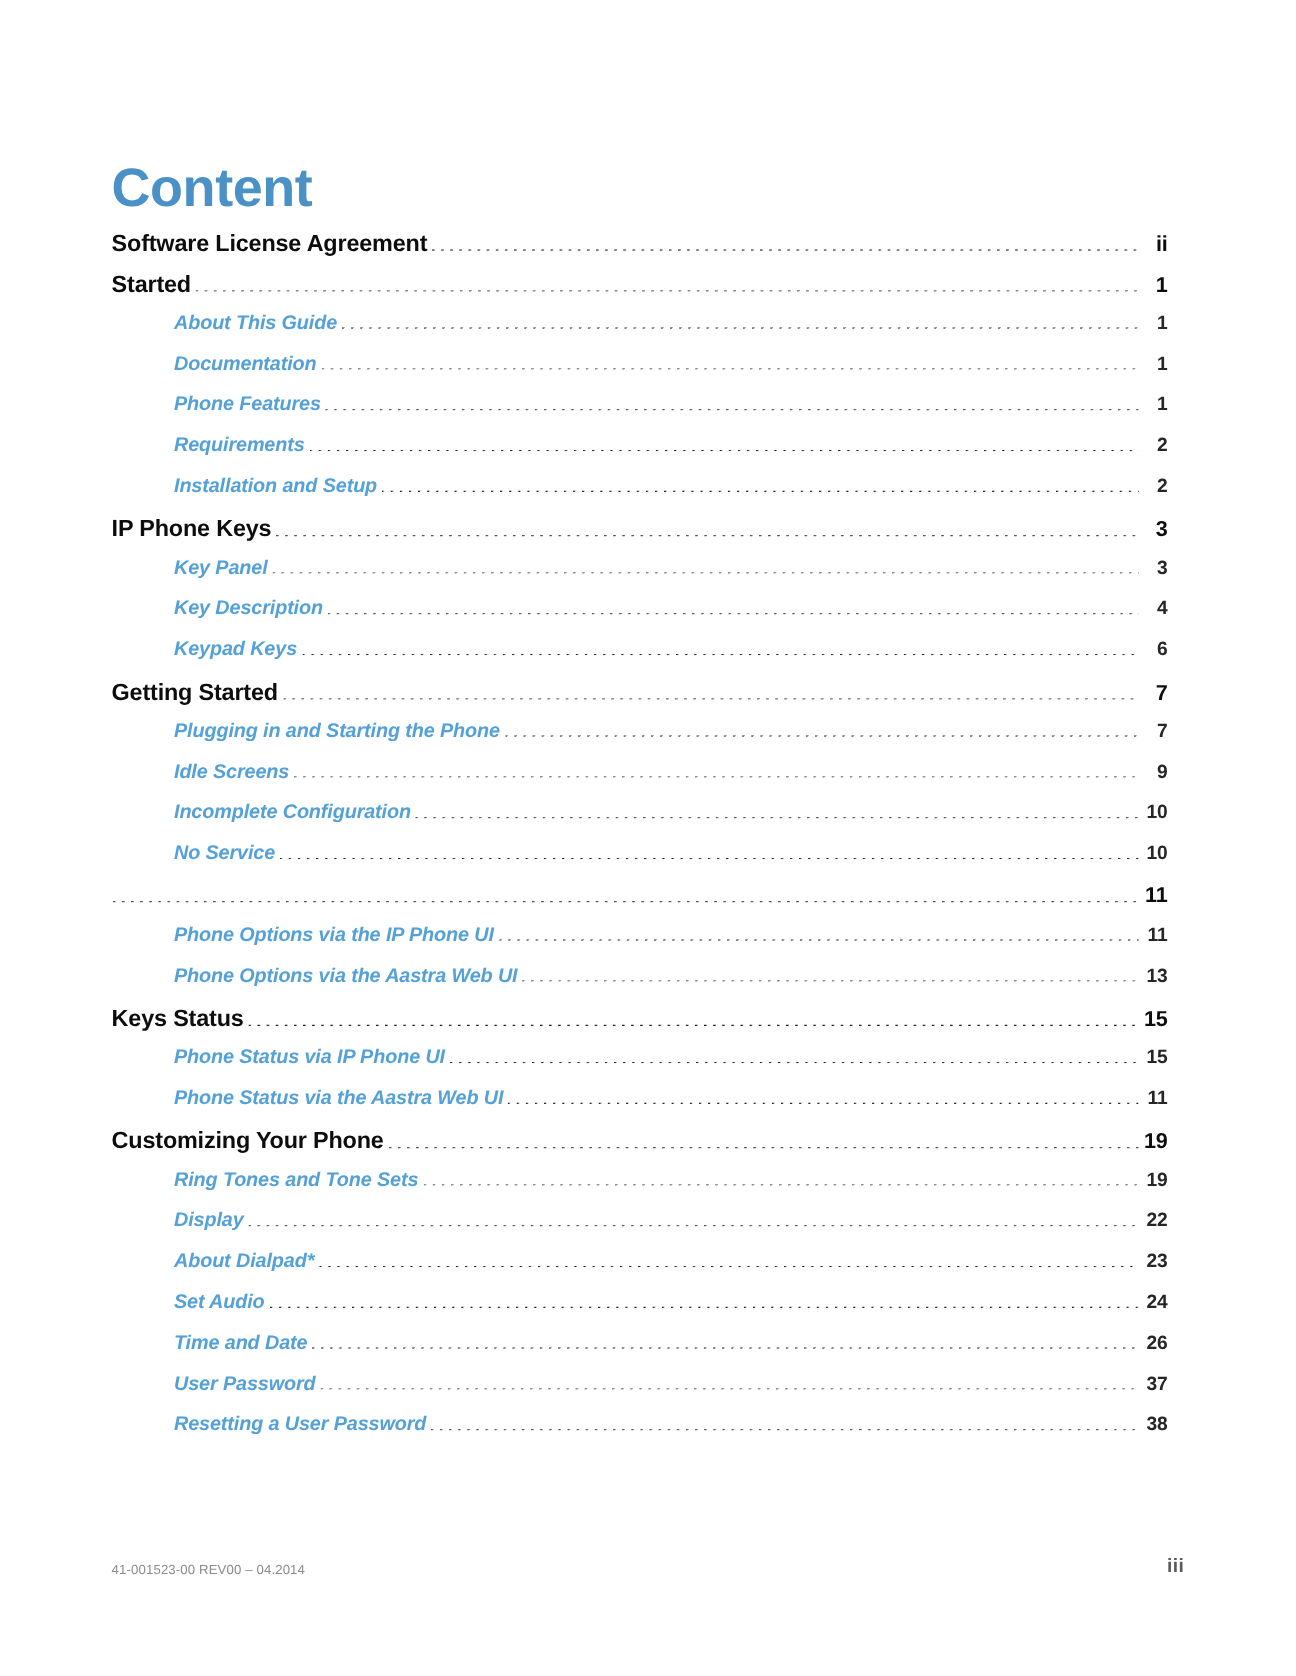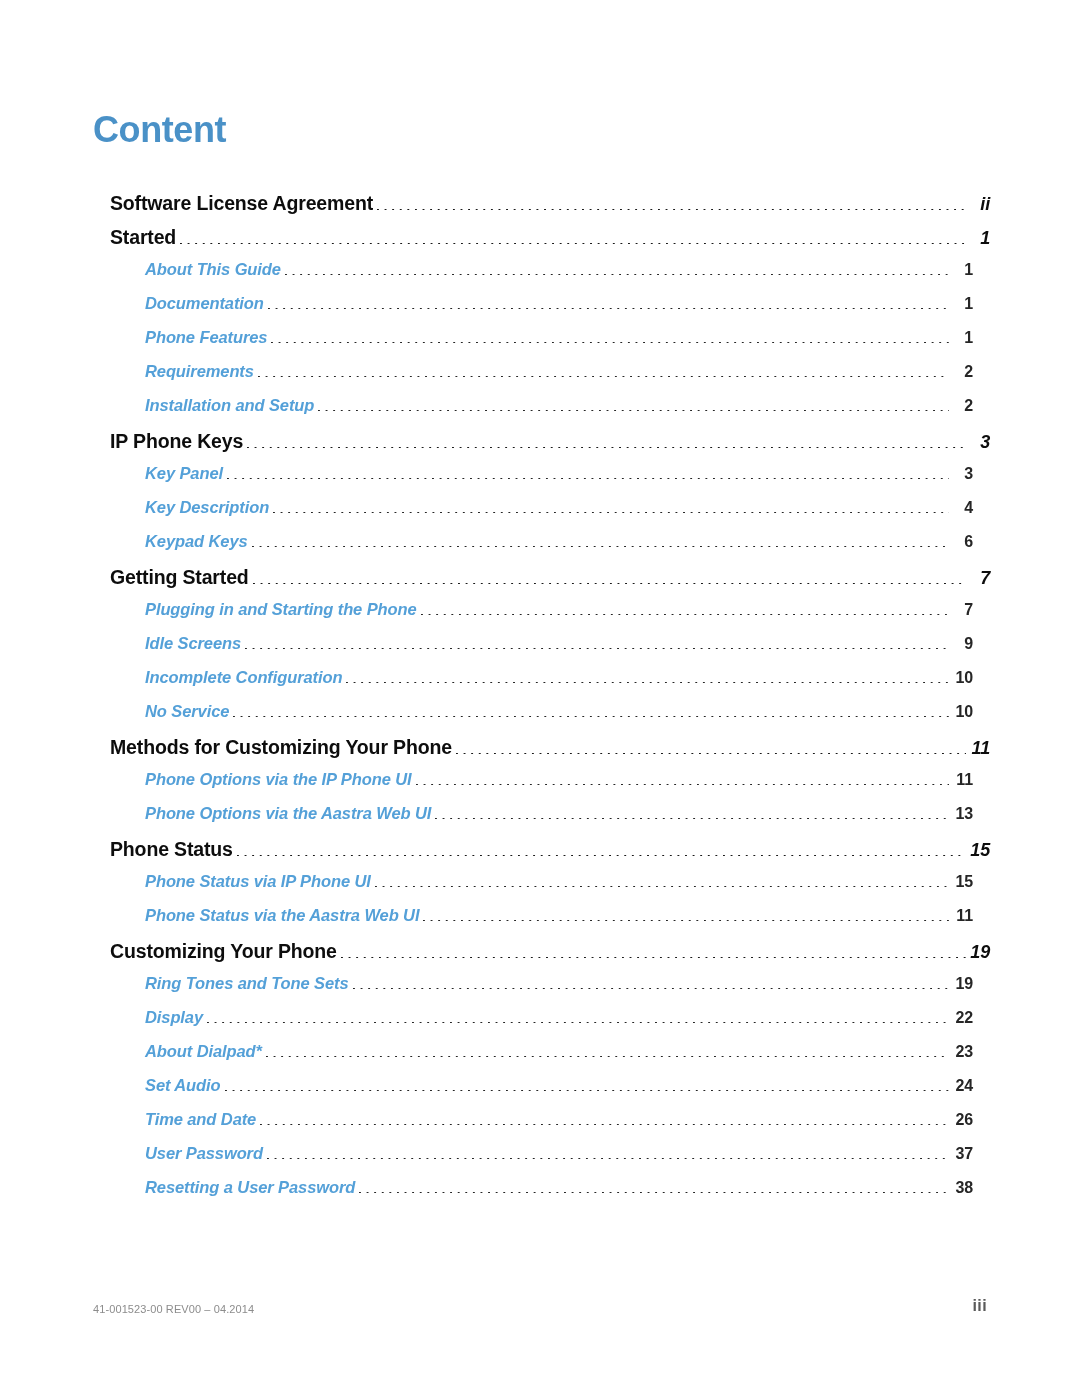--- a/index.html
+++ b/index.html
@@ -17,22 +17,22 @@
     height: 1397px;
     background: #ffffff;
     box-sizing: border-box;
     overflow: hidden;
   }
 
   
   .page-title {
     position: absolute;
     left: 93px;
-    top: 88px;
-    font-size: 36px;
+    top: 104px;
+    font-size: 45px;
     font-weight: bold;
     letter-spacing: -0.4px;
     color: #4a91c7;
     line-height: 1;
   }
 
   
   .toc {
     position: absolute;
     left: 93px;
@@ -72,26 +72,25 @@
     background-image: radial-gradient(circle at 1px 1px, #262626 1px, rgba(0,0,0,0) 1.2px);
     background-size: 7.6px 2px;
     background-repeat: repeat-x;
   }
 
   .toc-row .page-num {
     flex: 0 0 auto;
     text-align: right;
     min-width: 22px;
     padding-left: 1px;
-    font-style: italic;
   }
 
   
   .level-1 {
-    margin-left: 17px;
+    margin-left: 0;
   }
   .level-1 .entry-title,
   .level-1 .page-num {
     color: #0d0d0d;
     font-weight: bold;
     font-size: 19.5px;
     letter-spacing: -0.15px;
   }
   .level-1 .page-num {
     font-size: 18px;
@@ -228,36 +227,35 @@
         <span class="entry-title">Incomplete Configuration</span>
         <span class="leader"></span>
         <span class="page-num">10</span>
       </div>
       <div class="toc-row level-2">
         <span class="entry-title">No Service</span>
         <span class="leader"></span>
         <span class="page-num">10</span>
       </div>
       <div class="toc-row level-1">
-        <span class="entry-title">Methods for Customizing Your Phone</span>
         <span class="leader"></span>
         <span class="page-num">11</span>
       </div>
       <div class="toc-row level-2">
         <span class="entry-title">Phone Options via the IP Phone UI</span>
         <span class="leader"></span>
         <span class="page-num">11</span>
       </div>
       <div class="toc-row level-2">
         <span class="entry-title">Phone Options via the Aastra Web UI</span>
         <span class="leader"></span>
         <span class="page-num">13</span>
       </div>
       <div class="toc-row level-1">
-        <span class="entry-title">Phone Status</span>
+        <span class="entry-title">Keys Status</span>
         <span class="leader"></span>
         <span class="page-num">15</span>
       </div>
       <div class="toc-row level-2">
         <span class="entry-title">Phone Status via IP Phone UI</span>
         <span class="leader"></span>
         <span class="page-num">15</span>
       </div>
       <div class="toc-row level-2">
         <span class="entry-title">Phone Status via the Aastra Web UI</span>

